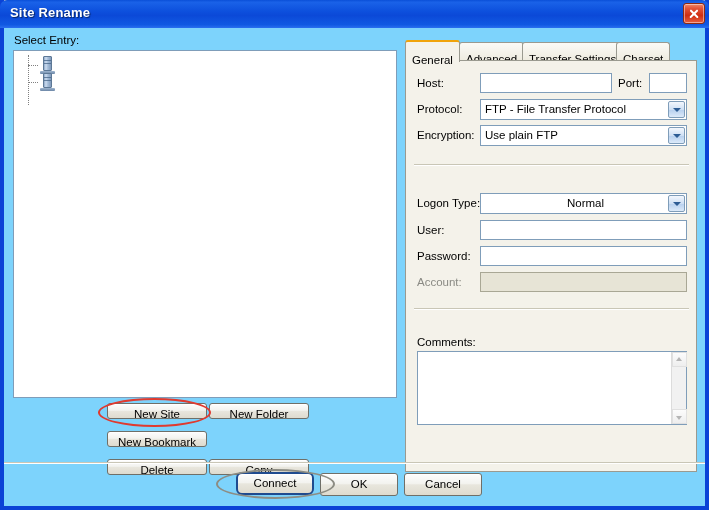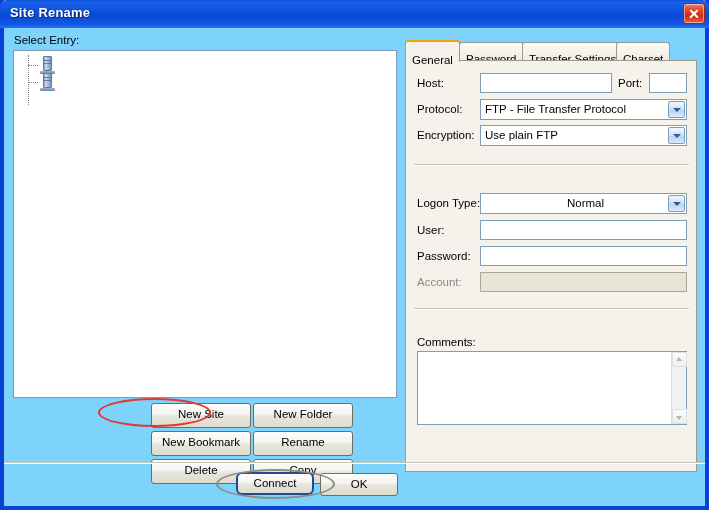--- a/index.html
+++ b/index.html
@@ -113,21 +113,21 @@
     background: linear-gradient(to bottom, #fdfdfd 0%, #f3f3ef 45%, #e8e6dd 52%, #dedbcf 100%);
     border: 1px solid #6f6f68;
     border-radius: 3px;
     color: #000; font-size: 11.5px;
     text-align: center;
     line-height: 20px;
     cursor: pointer;
     box-shadow: inset 0 1px 0 #ffffff;
     user-select: none;
   }
-  .btn.sm { width: 100px; height: 25px; line-height: 20px; margin-left: 44px; }
+  .btn.sm { width: 100px; height: 16px; line-height: 20px; }
 
   
   .ellipse {
     position: absolute;
     border-radius: 50%;
     pointer-events: none;
   }
   #annot-newsite {
     left: 94px; top: 370px; width: 113px; height: 29px;
     border: 2px solid #e03a2f;
@@ -289,27 +289,26 @@
           <div class="slot" style="top:4px;"></div>
           <div class="slot" style="top:7px;"></div>
           <div class="base"></div>
         </div>
       </div>
     </div>
 
     <div class="btn sm" style="left:103px; top:375px;">New Site</div>
     <div class="btn sm" style="left:205px; top:375px;">New Folder</div>
     <div class="btn sm" style="left:103px; top:403px;">New Bookmark</div>
-    <div class="btn sm" style="left:205px; top:403px;">Rename</div>
     <div class="btn sm" style="left:103px; top:431px;">Delete</div>
     <div class="btn sm" style="left:205px; top:431px;">Copy</div>
 
     <div id="tabstrip">
       <div class="tab active" style="left:0px;">General</div>
-      <div class="tab" style="left:54px;">Password</div>
+      <div class="tab" style="left:54px;">Advanced</div>
       <div class="tab" style="left:117px;">Transfer Settings</div>
       <div class="tab" style="left:211px;">Charset</div>
     </div>
 
     <div id="tabpanel">
 
       <div class="flabel" style="left:11px; top:12px;">Host:</div>
       <input class="finput" style="left: 74px; top: 12px; width: 132px;" type="text" value="">
       <div class="flabel" style="left:212px; top:12px;">Port:</div>
       <input class="finput" style="left: 243px; top: 12px; width: 38px;" type="text" value="">
@@ -351,18 +350,19 @@
           <div class="sb-arrow up"></div>
           <div class="sb-arrow down"></div>
         </div>
       </div>
     </div>
 
     <div id="bottom-sep"></div>
 
     <div class="btn wide default" style="left:232px; top:444px;border-radius:6px;">Connect</div>
     <div class="btn wide" style="left:316px; top:445px;">OK</div>
+    <div class="btn wide" style="left:400px; top:445px;">Cancel</div>
 
     <div class="ellipse" id="annot-newsite"></div>
     <div class="ellipse" id="annot-connect"></div>
 
   </div>
 </div>
 
 </body></html>

